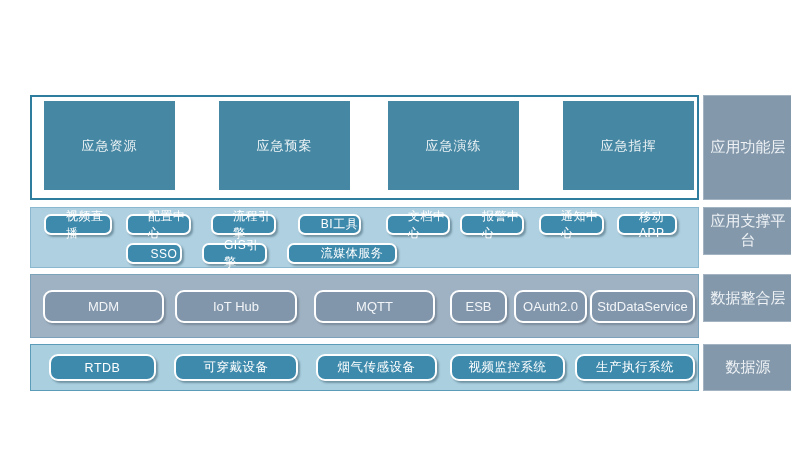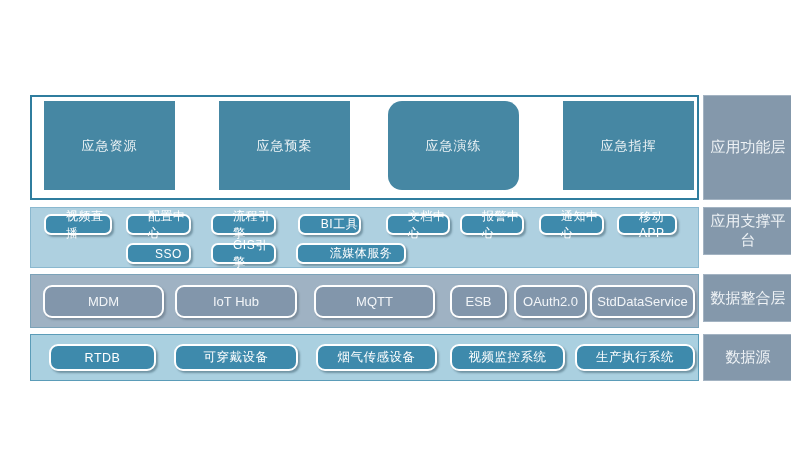--- a/index.html
+++ b/index.html
@@ -34,21 +34,21 @@
   .pill {
     box-sizing:border-box; height:21px;
     background:#3e8aac; border:2px solid #ffffff; border-radius:7px;
     color:#ffffff; font-size:12px; letter-spacing:0.5px;
     display:flex; align-items:center; justify-content:center;
     box-shadow:2px 2px 2px rgba(45,75,90,0.45);
     padding-left:20px;
   }
 
   
-  .l3 { height:54px; background:#9fb2c3; border:1px solid #7ba2b8; display:flex; align-items:center; }
+  .l3 { height:64px; background:#9fb2c3; border:1px solid #7ba2b8; display:flex; align-items:center; }
   .gray-pill {
     box-sizing:border-box; height:33px;
     background:#8296ab; border:2px solid #ffffff; border-radius:9px;
     color:#f2f5f8; font-size:13px;
     display:flex; align-items:center; justify-content:center;
     box-shadow:2px 2px 2px rgba(60,75,90,0.35);
   }
 
   
   .l4 { height:47px; background:#aad0e0; border:1px solid #5b9cb8; display:flex; align-items:center; }
@@ -63,40 +63,40 @@
 </head>
 <body>
 
 <div class="canvas">
   <div class="diagram">
 
     <div class="layer-row gap7">
       <div class="layer-main l1">
         <div class="func-box" style="margin-left:12px;">应急资源</div>
         <div class="func-box" style="margin-left:44px;">应急预案</div>
-        <div class="func-box" style="margin-left:38px;border-radius:14px;">应急演练</div>
+        <div class="func-box" style="margin-left:38px;">应急演练</div>
         <div class="func-box" style="margin-left:44px;">应急指挥</div>
       </div>
       <div class="layer-label" style="height:105px;">应用功能层</div>
     </div>
 
     <div class="layer-row gap6">
       <div class="layer-main l2">
         <div class="btn-row">
           <div class="pill" style="margin-left:13px;width:68px;">视频直播</div>
           <div class="pill" style="margin-left:14px;width:65px;">配置中心</div>
           <div class="pill" style="margin-left:20px;width:65px;">流程引擎</div>
           <div class="pill" style="margin-left:22px;width:63px;">BI工具</div>
           <div class="pill" style="margin-left:25px;width:64px;">文档中心</div>
           <div class="pill" style="margin-left:10px;width:64px;">报警中心</div>
           <div class="pill" style="margin-left:15px;width:65px;">通知中心</div>
           <div class="pill" style="margin-left:13px;width:60px;">移动APP</div>
         </div>
         <div class="btn-row second">
-          <div class="pill" style="margin-left:95px;width:65px;">SSO</div>
+          <div class="pill" style="margin-left:95px;width:56px;">SSO</div>
           <div class="pill" style="margin-left:20px;width:65px;">GIS引擎</div>
           <div class="pill" style="margin-left:20px;width:110px;">流媒体服务</div>
         </div>
       </div>
       <div class="layer-label" style="height:48px;">应用支撑平台</div>
     </div>
 
     <div class="layer-row gap6">
       <div class="layer-main l3">
         <div class="gray-pill" style="margin-left:12px;width:121px;">MDM</div>

